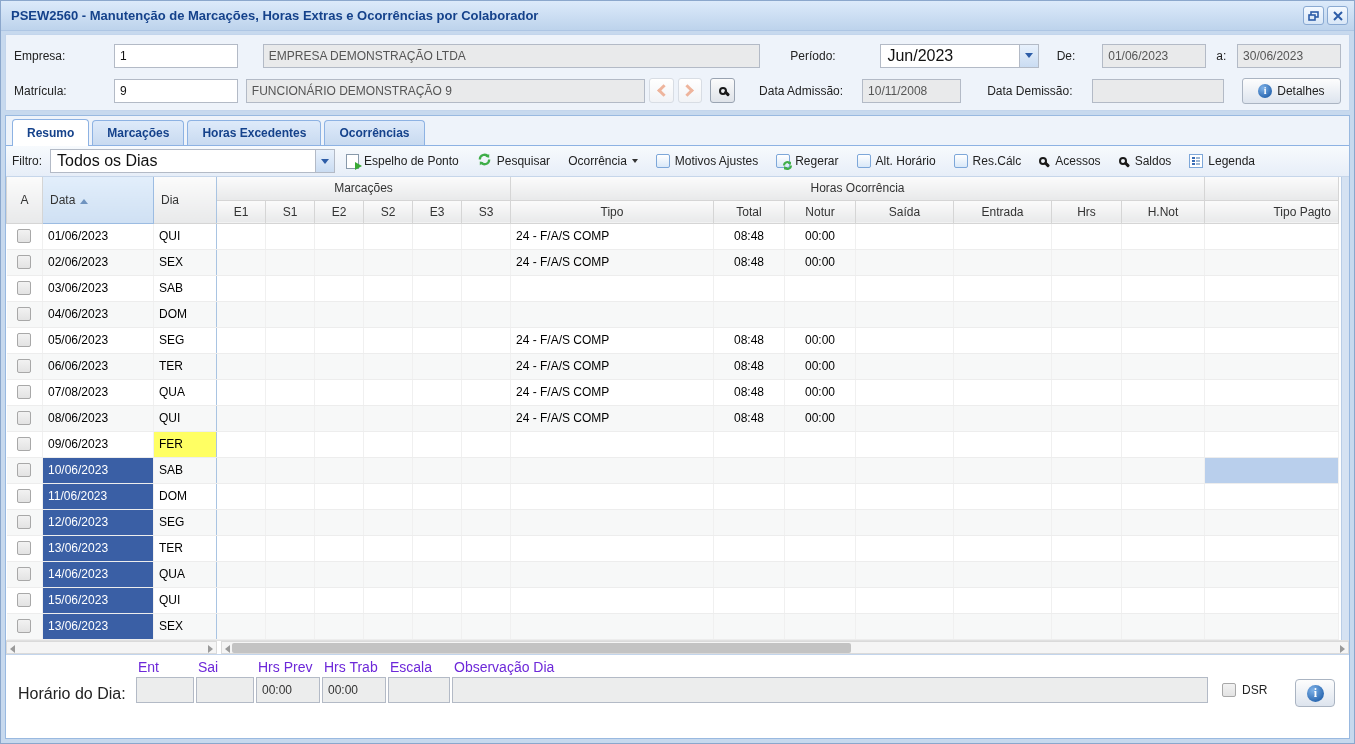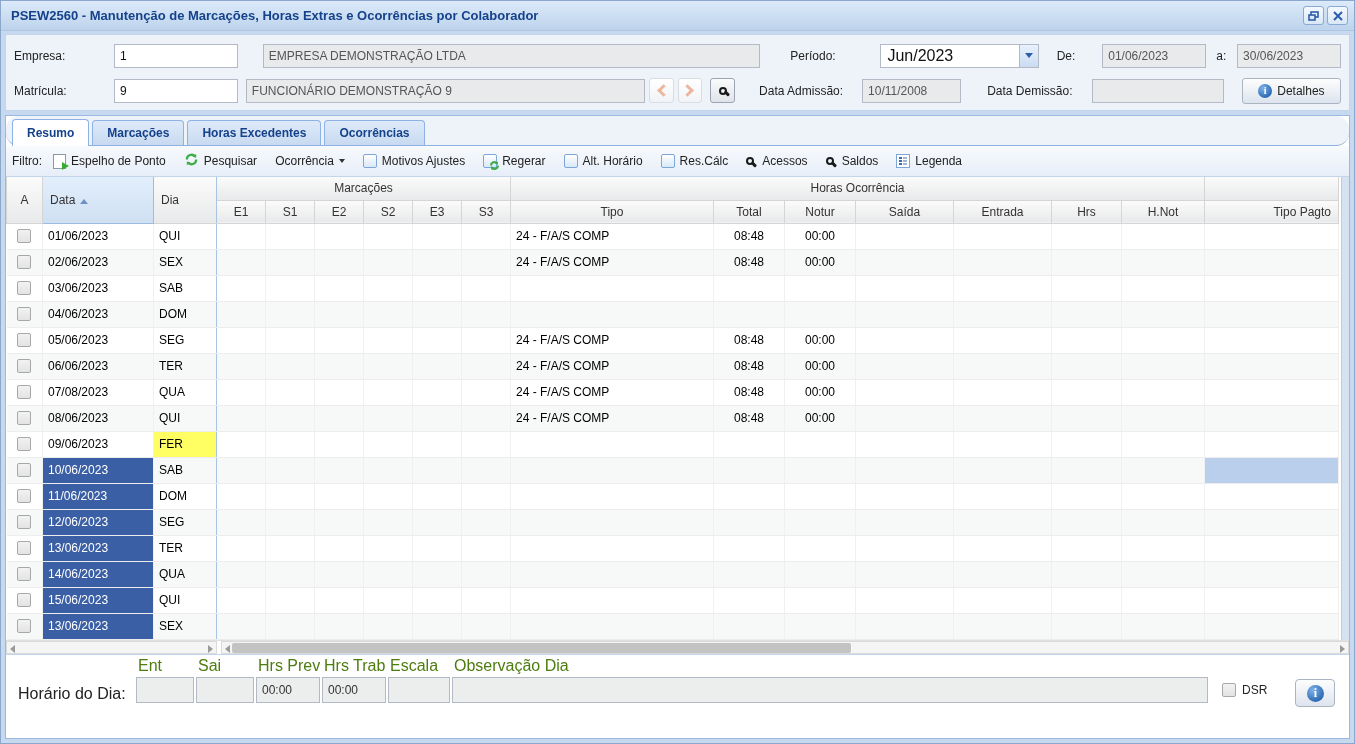--- a/index.html
+++ b/index.html
@@ -48,21 +48,21 @@
   .info-circle { width:14px; height:14px; border-radius:50%;
     background:radial-gradient(circle at 35% 30%, #7fb2e8, #2f6cb4 70%);
     color:#fff; font-size:10px; font-weight:bold; font-family:"Liberation Serif", serif;
     display:flex; align-items:center; justify-content:center; }
 
   
   .main { flex:1; margin:0 4px 4px 4px; background:#fff; border:1px solid #99b9e0;
     display:flex; flex-direction:column; overflow:hidden; }
 
   .tabbar { flex:0 0 29px; display:flex; align-items:flex-end; gap:3px;
-    padding:3px 0 0 6px; background:#eef3fa; border-bottom:1px solid #8db2e3;border-radius:13px; }
+    padding:3px 0 0 6px; background:#eef3fa; border-bottom:1px solid #8db2e3; }
   .tab { height:25px; padding:0 14px; display:flex; align-items:center;
     font-size:12px; font-weight:bold; color:#15428b; cursor:pointer;
     border:1px solid #8db2e3; border-bottom:none; border-radius:4px 4px 0 0;
     background:linear-gradient(#deeafa,#c8daf0); position:relative; }
   .tab.active { background:#fff; height:27px; z-index:2; margin-bottom:-1px; }
 
   .toolbar { flex:0 0 31px; display:flex; align-items:center; gap:4px;
     padding:0 6px; background:linear-gradient(#f7fafd,#e7eef8);
     border-bottom:1px solid #c6d6ea; font-size:12px; color:#222; }
   .tbtn { display:flex; align-items:center; gap:5px; padding:3px 7px; border-radius:3px;
@@ -118,21 +118,21 @@
   .hs .arrL { left:3px; border-right:5px solid #9a9a9a; }
   .hs .arrR { right:3px; border-left:5px solid #9a9a9a; }
   .hs .thumb { position:absolute; top:1px; left:10px; height:10px; width:55%;
     background:#c3c3c3; border-radius:2px; cursor:grab; }
 
   
   .footer { flex:1; background:#fff; border-top:1px solid #c3d5ec; display:flex;
     align-items:flex-start; padding:4px 8px 0 12px; }
   .footer .main-lbl { font-size:16px; color:#222; margin-top:26px; width:118px; }
   .fcol { display:flex; flex-direction:column; margin-right:2px; }
-  .fcol .flbl { font-size:16px; color:#4d7c0f; height:18px; display:flex; align-items:flex-end; padding:0 2px 2px 2px; white-space:nowrap; }
+  .fcol .flbl { font-size:14px; color:#6d28d9; height:18px; display:flex; align-items:flex-end; padding:0 2px 2px 2px; white-space:nowrap; }
   .fcol .finp { height:26px; border:1px solid #b3bac6; background:#eceded; color:#555;
     font-size:12px; display:flex; align-items:center; padding:0 5px; }
   .dsr-wrap { display:flex; align-items:center; gap:6px; margin:24px 0 0 12px; font-size:12px; color:#222; }
   .bigbtn { width:40px; height:28px; border:1px solid #aab4c2; border-radius:4px;
     background:linear-gradient(#fdfdfd,#dde4ee); display:flex; align-items:center;
     justify-content:center; margin:20px 0 0 28px; cursor:pointer; }
   .bigbtn .info-circle { width:17px; height:17px; font-size:12px; }
 </style>
 </head>
 <body>
@@ -203,20 +203,26 @@
 
     <div class="tabbar">
       <div class="tab active">Resumo</div>
       <div class="tab">Marcações</div>
       <div class="tab">Horas Excedentes</div>
       <div class="tab">Ocorrências</div>
     </div>
 
     <div class="toolbar">
       <span class="lbl">Filtro:</span>
+      <div class="combo" style="width:285px; margin-left:4px">
+        <div class="val">Todos os Dias</div>
+        <div class="trig">
+            <span class="chev-down"></span>
+          </div>
+      </div>
       <div class="tbtn">
         <span class="page-icon"></span>
         <span>Espelho de Ponto</span>
       </div>
       <div class="tbtn">
         <span>
           <svg width="15" height="15" viewBox="0 0 16 16">
               <path d="M3 8 a5 5 0 0 1 9-3" fill="none" stroke="#3fae49" stroke-width="2.4"></path>
               <path d="M13 2 L13 6 L9 5 Z" fill="#3fae49"></path>
               <path d="M13 8 a5 5 0 0 1 -9 3" fill="none" stroke="#3fae49" stroke-width="2.4"></path>

